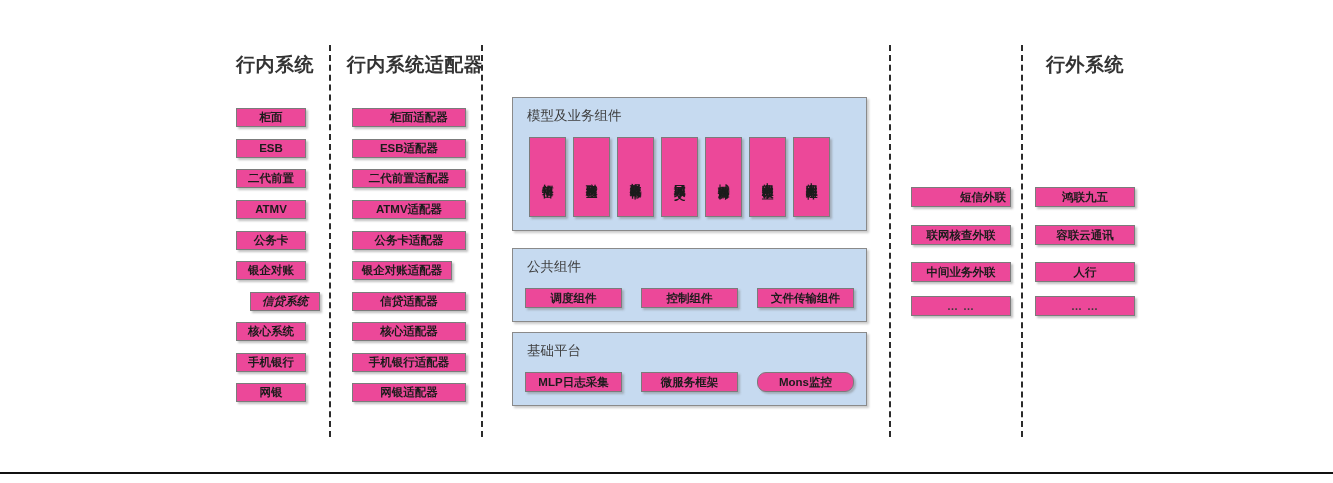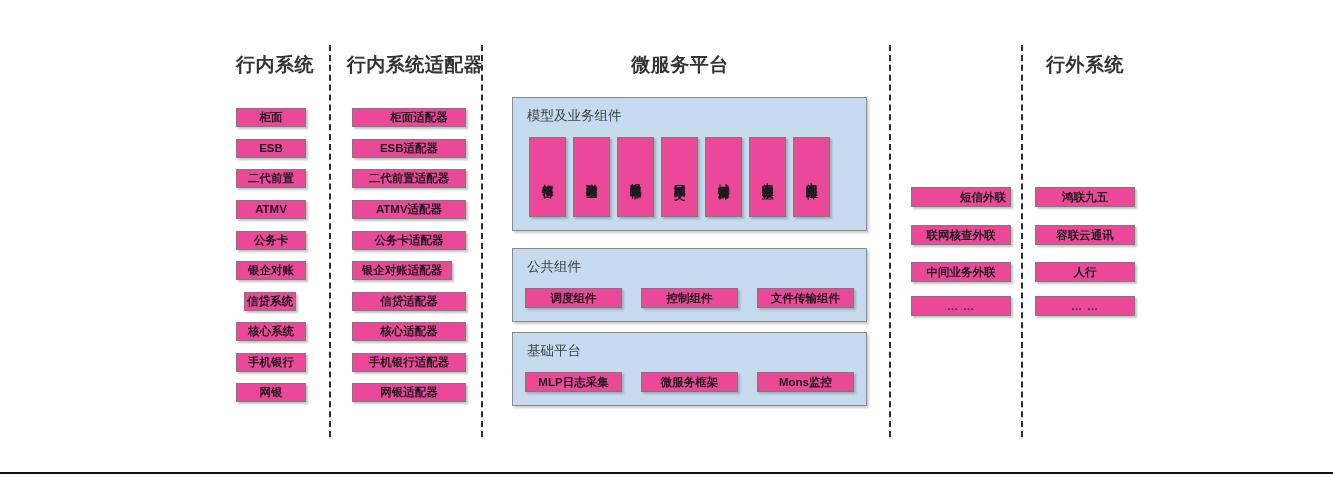--- a/index.html
+++ b/index.html
@@ -97,38 +97,37 @@
 </style>
 </head>
 <body>
 
 <div id="canvas">
 
   <div class="col-title" style="left:215px; top:52px; width:120px;">行内系统</div>
 
   <div class="col-title" style="left:330px; top:52px; width:170px;">行内系统适配器</div>
 
-  <div class="col-title" style="left:580px; top:52px; width:200px;">微服务平台</div>
 
 
   <div class="col-title" style="left:1025px; top:52px; width:120px;">行外系统</div>
 
   <div class="divider" style="left:329px;"></div>
   <div class="divider" style="left:481px;"></div>
   <div class="divider" style="left:889px;"></div>
   <div class="divider" style="left:1021px;"></div>
 
   <div>
     <div class="node" style="left:236px; top:108px; width:70px; height:19px;">柜面</div>
     <div class="node" style="left:236px; top:139px; width:70px; height:19px;">ESB</div>
     <div class="node" style="left:236px; top:169px; width:70px; height:19px;">二代前置</div>
     <div class="node" style="left:236px; top:200px; width:70px; height:19px;">ATMV</div>
     <div class="node" style="left:236px; top:231px; width:70px; height:19px;text-align:right;">公务卡</div>
     <div class="node" style="left:236px; top:261px; width:70px; height:19px;">银企对账</div>
-    <div class="node" style="left:244px; top:292px; width:52px; height:19px;">信贷系统</div>
+    <div class="node" style="left:250px; top:292px; width:70px; height:19px;font-style:italic;">信贷系统</div>
     <div class="node" style="left:236px; top:322px; width:70px; height:19px;">核心系统</div>
     <div class="node" style="left:236px; top:353px; width:70px; height:19px;">手机银行</div>
     <div class="node" style="left:236px; top:383px; width:70px; height:19px;">网银</div>
   </div>
 
   <div>
     <div class="node wide" style="left:352px; top:108px; width:114px; height:19px;padding-left:20px;">柜面适配器</div>
     <div class="node wide" style="left:352px; top:139px; width:114px; height:19px;">ESB适配器</div>
     <div class="node wide" style="left:352px; top:169px; width:114px; height:19px;">二代前置适配器</div>
     <div class="node wide" style="left:352px; top:200px; width:114px; height:19px;">ATMV适配器</div>
@@ -158,21 +157,21 @@
     </div>
     <div class="node wide" style="left:525px; top:288px; width:97px; height:20px;">调度组件</div>
     <div class="node wide" style="left:641px; top:288px; width:97px; height:20px;">控制组件</div>
     <div class="node wide" style="left:757px; top:288px; width:97px; height:20px;">文件传输组件</div>
 
     <div class="panel" style="left:512px; top:332px; width:355px; height:74px;">
       <div class="panel-label">基础平台</div>
     </div>
     <div class="node wide" style="left:525px; top:372px; width:97px; height:20px;">MLP日志采集</div>
     <div class="node wide" style="left:641px; top:372px; width:97px; height:20px;">微服务框架</div>
-    <div class="node wide" style="left:757px; top:372px; width:97px; height:20px;">Mons监控</div>
+    <div class="node wide" style="left:757px; top:372px; width:97px; height:20px;border-radius:9px;">Mons监控</div>
   </div>
 
   <div>
     <div class="node wide" style="left:911px; top:187px; width:100px; height:20px;padding-left:44px;">短信外联</div>
     <div class="node wide" style="left:911px; top:225px; width:100px; height:20px;">联网核查外联</div>
     <div class="node wide" style="left:911px; top:262px; width:100px; height:20px;">中间业务外联</div>
     <div class="node wide dots" style="left:911px; top:296px; width:100px; height:20px;">… …</div>
   </div>
 
   <div>

